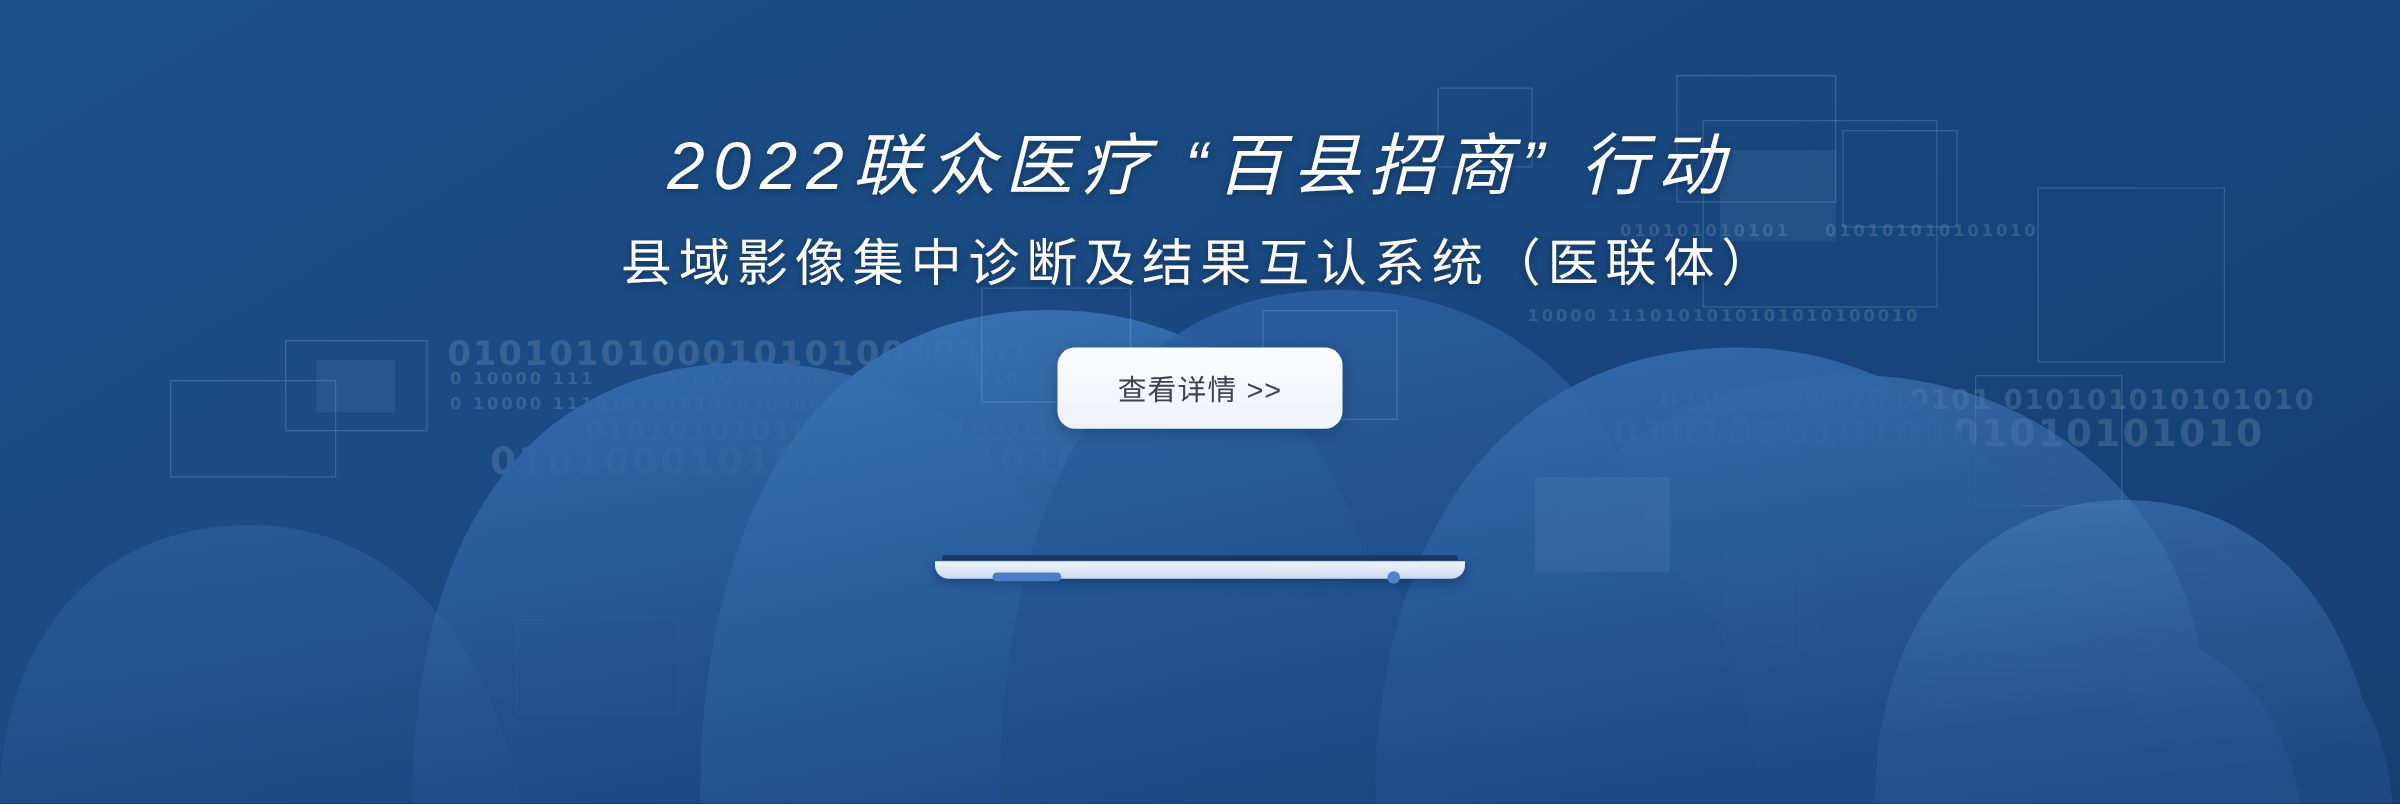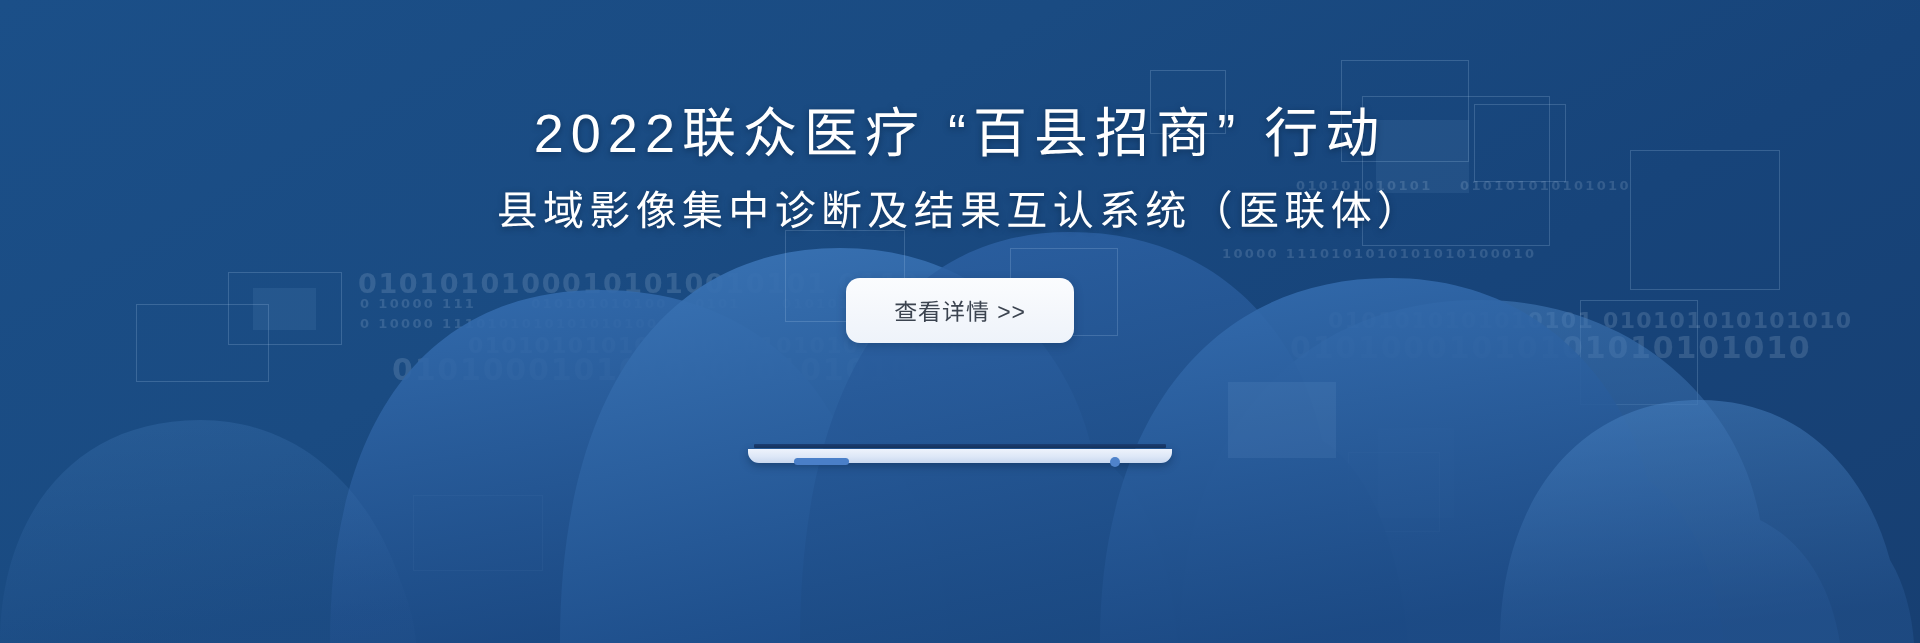--- a/index.html
+++ b/index.html
@@ -60,20 +60,21 @@
   .title {
     margin: 0;
     padding-top: 104px;
     font-size: 54px;
     font-weight: 400;
     color: #ffffff;
     letter-spacing: 0.13em;
     line-height: 1.1;
     text-shadow: 0 2px 6px rgba(8, 32, 62, 0.55);
     white-space: nowrap;
+    font-style: italic;
   }
   .subtitle {
     margin: 0;
     padding-top: 26px;
     font-size: 41px;
     font-weight: 400;
     color: #ffffff;
     letter-spacing: 0.13em;
     line-height: 1.1;
     text-shadow: 0 2px 6px rgba(8, 32, 62, 0.55);

